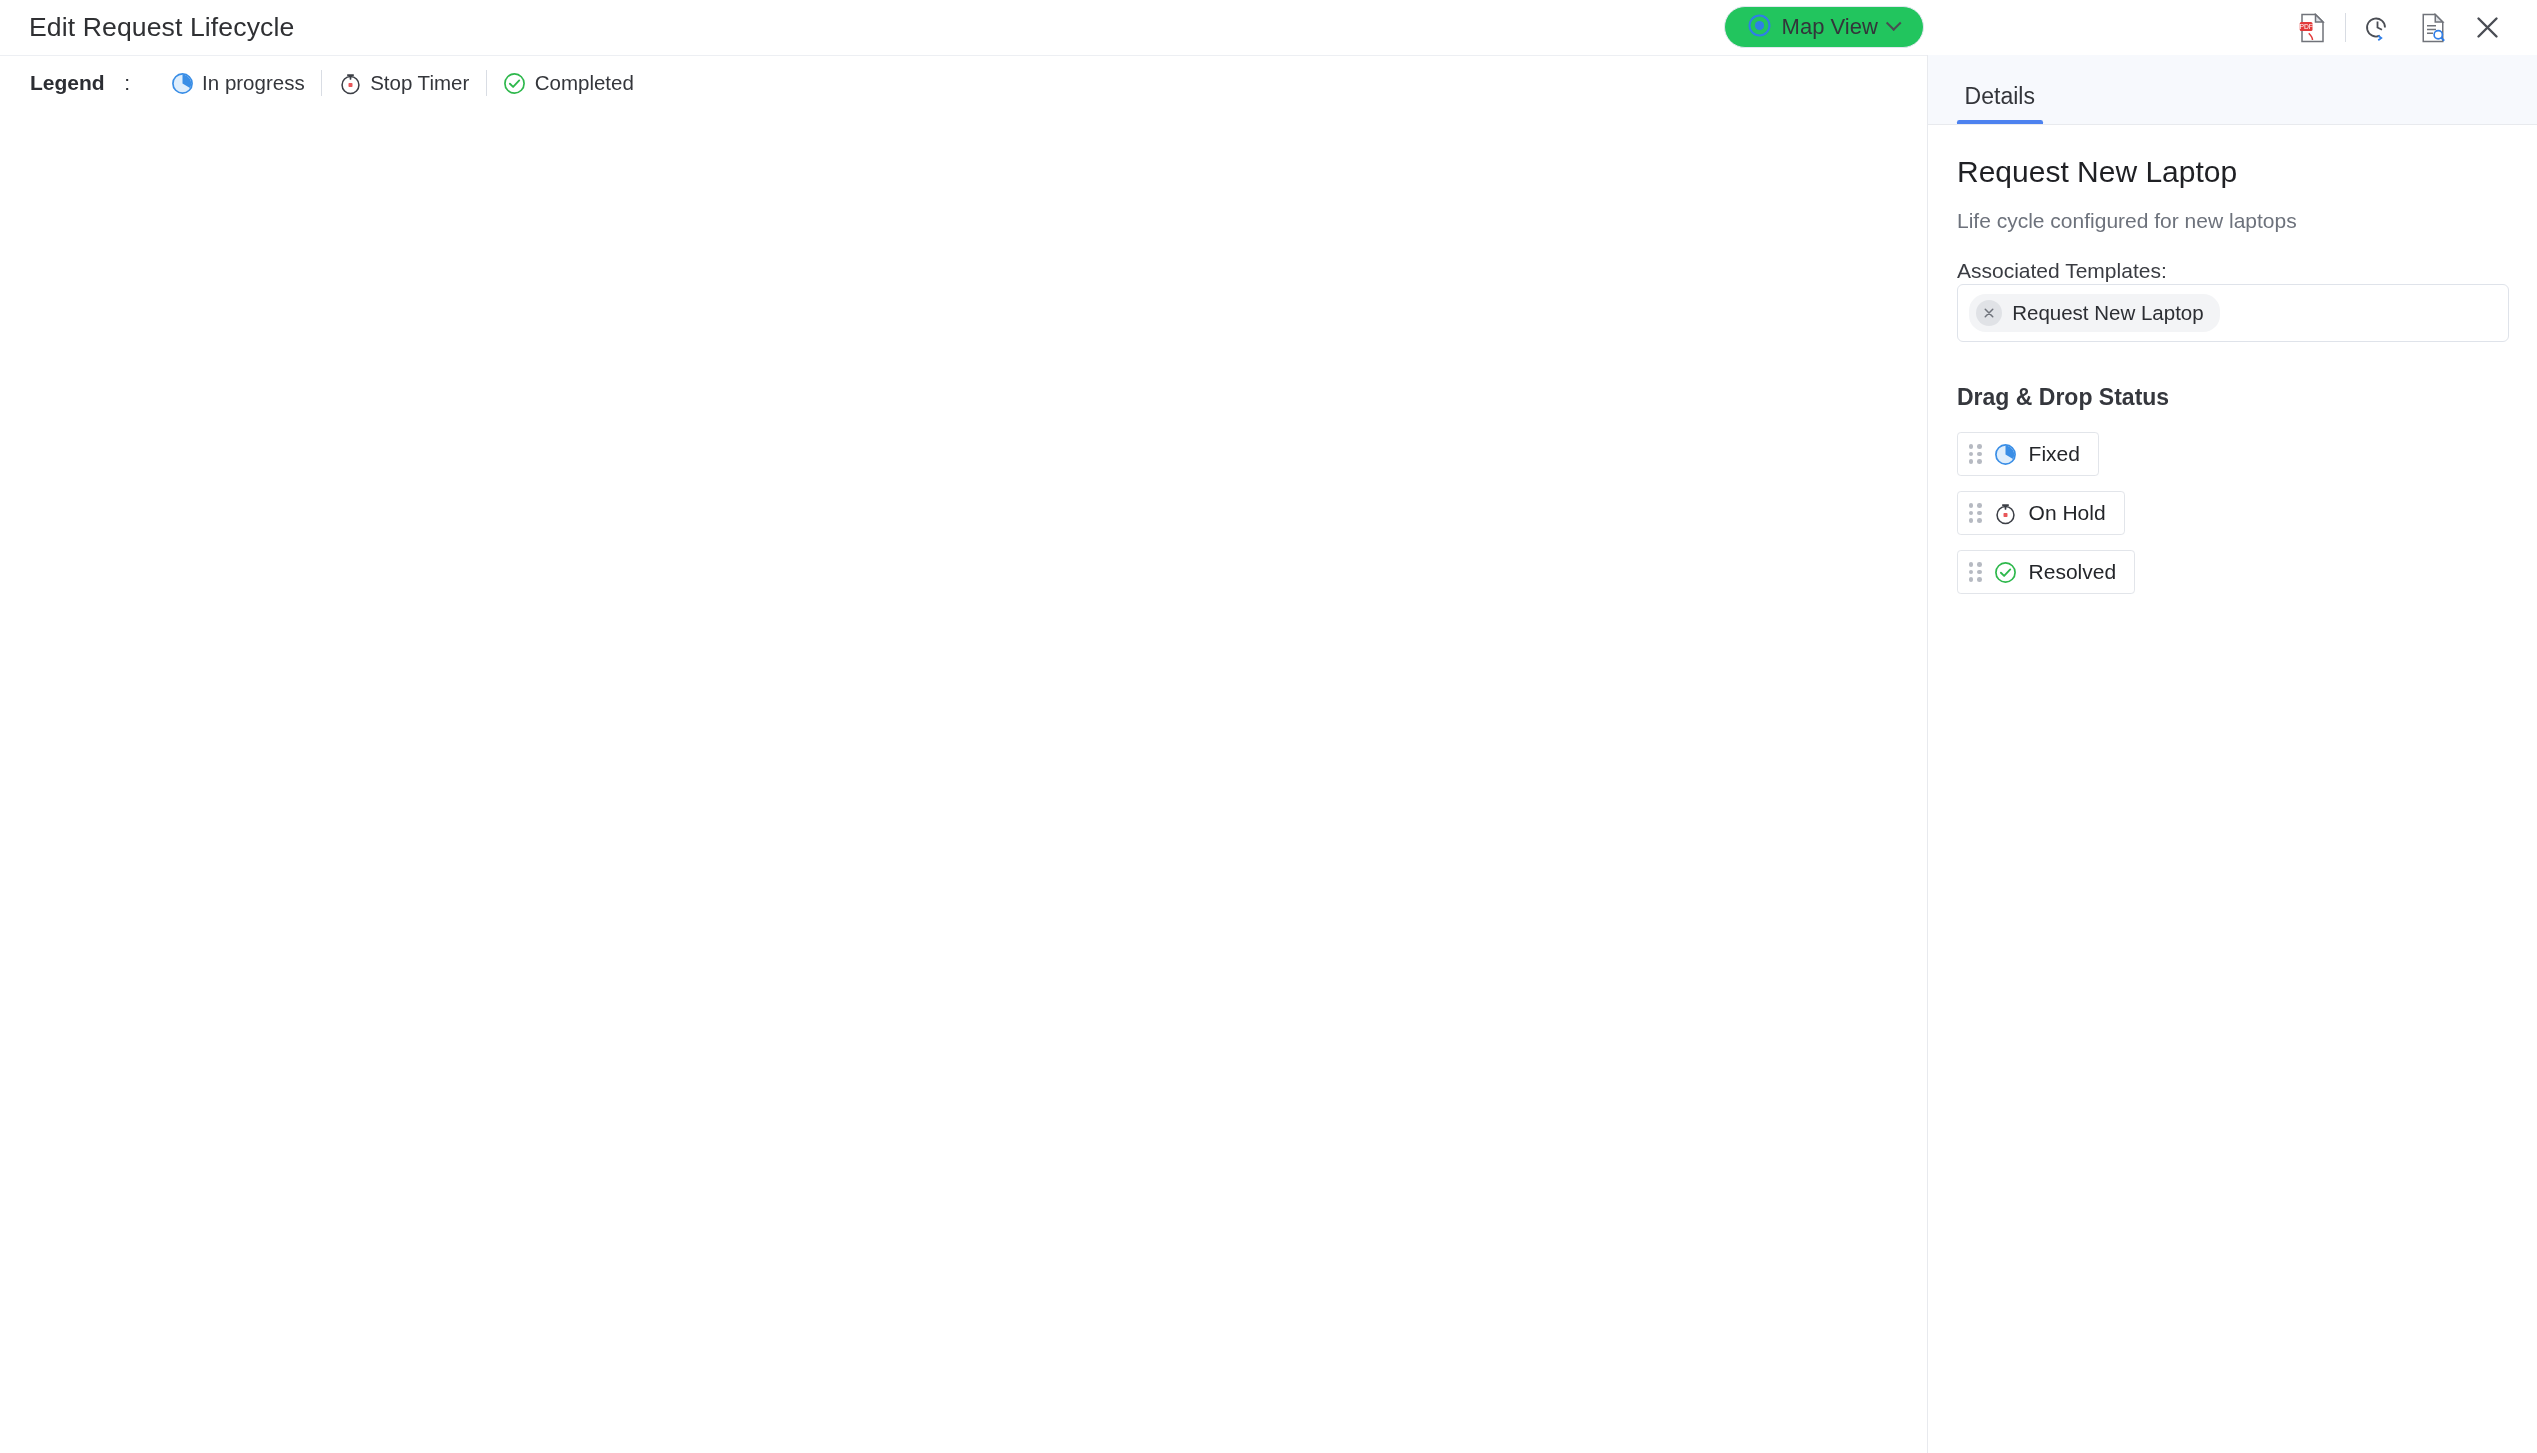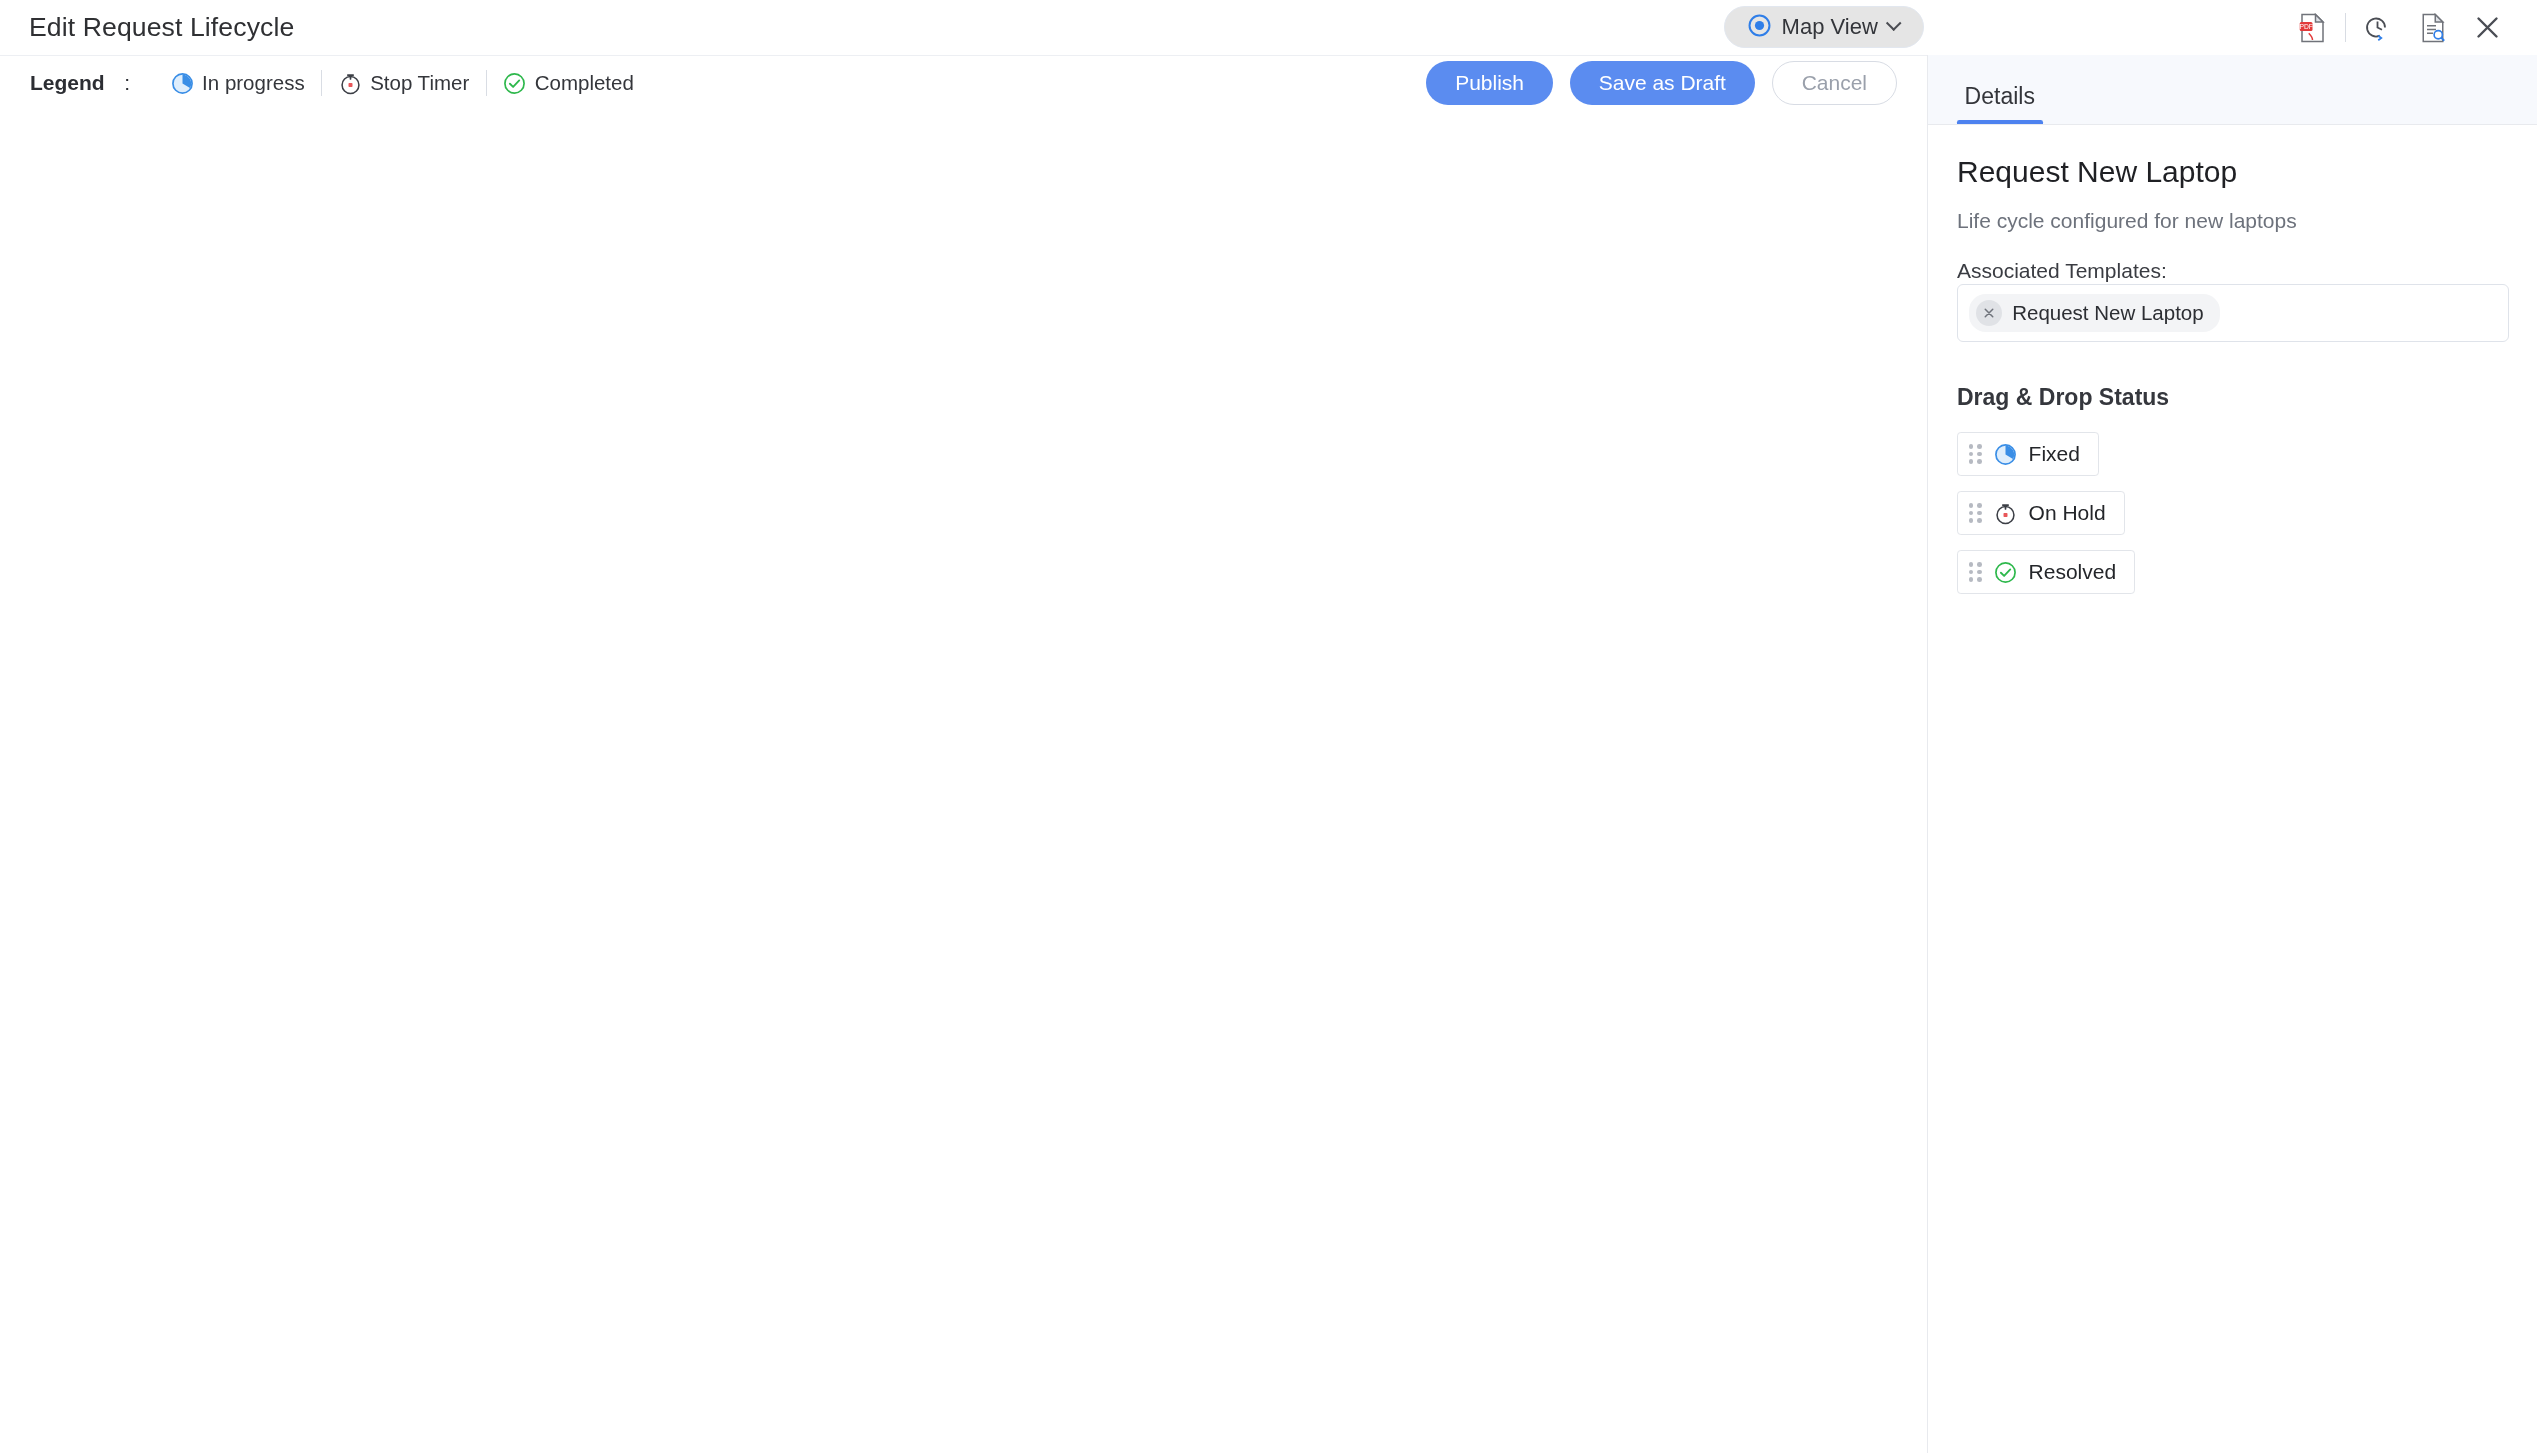--- a/index.html
+++ b/index.html
@@ -19,21 +19,21 @@
     background: #ffffff;
     position: relative; z-index: 40;
   }
   .header-title { font-size: 26.6px; color: #2f3033; letter-spacing: 0.1px; white-space: nowrap; }
   .header-spacer { flex: 1 1 auto; }
 
   .mapview-btn {
     display: flex; align-items: center; gap: 10.6px;
     height: 42px; padding: 0 23px;
     border: 0.8px solid #e2e7ef; border-radius: 21px;
-    background: #e5e5e5; cursor: pointer;
+    background: #22c55e; cursor: pointer;
     position: absolute; left: 1724px; top: 6px;
   }
   .mapview-label { font-size: 22px; color: #33353a; white-space: nowrap; }
   .chevron-dn { width: 11.4px; height: 11.4px; border-right: 2px solid #4a4c52; border-bottom: 2px solid #4a4c52; transform: rotate(45deg) translate(-2.3px,-2.3px); }
 
   .header-icons { display: flex; align-items: center; gap: 0; position: absolute; right: 23px; top: 0; height: 55px; }
   .hicon { width: 55px; height: 55px; display: flex; align-items: center; justify-content: center; cursor: pointer; }
   .hdivider { width: 0.8px; height: 29px; background: #d8dce3; margin: 0 4.6px; }
 
   
@@ -194,25 +194,20 @@
                 <span>
                   <svg class="ico" width="21" height="21" viewBox="0 0 30 30">
                     <circle cx="15" cy="15" r="12.5" fill="#fff" stroke="#2eb84c" stroke-width="2.2"></circle>
                     <path d="M9 15.3l4.2 4.2L21.2 11" fill="none" stroke="#2eb84c" stroke-width="2.4" stroke-linecap="round" stroke-linejoin="round"></path>
                   </svg>
                 </span>
                 <span>Completed</span>
               </div>
             </div>
         </div>
-        <div class="footer-actions">
-          <button class="btn btn-primary">Publish</button>
-          <button class="btn btn-primary">Save as Draft</button>
-          <button class="btn btn-ghost">Cancel</button>
-        </div>
       </div>
     </div>
 
     <div class="panel">
       <div class="panel-tabs">
         <div class="tab active">Details</div>
       </div>
       <div class="panel-body">
         <div class="panel-title">Request New Laptop</div>
         <div class="panel-sub">Life cycle configured for new laptops</div>

